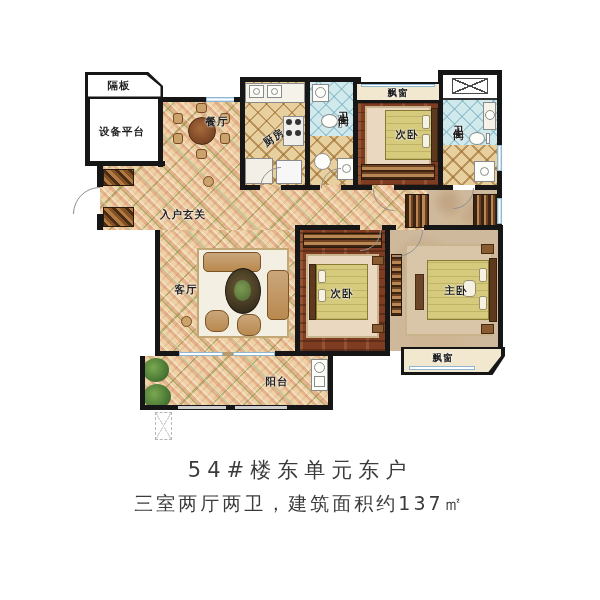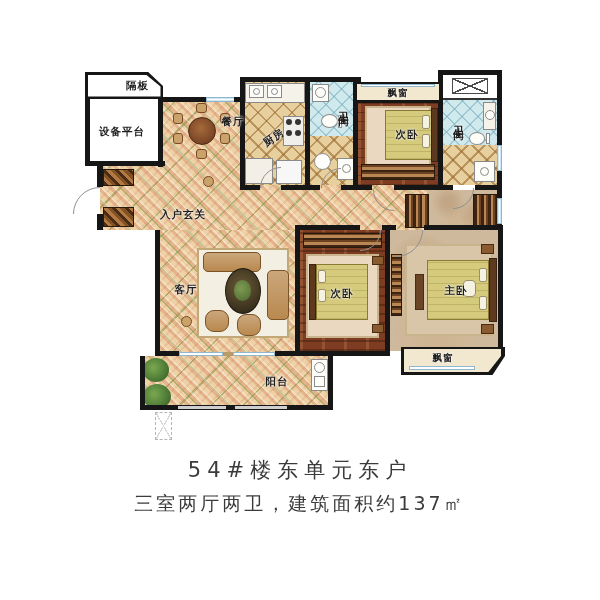--- a/index.html
+++ b/index.html
@@ -73,21 +73,21 @@
   <div class="floor wood" style="left:273px;top:42px;width:80px;height:85px;"></div>
   <div class="floor" style="left:358px;top:17px;width:54px;height:23px;background:#ffffff;"></div>
   <div class="floor bluetile" style="left:358px;top:42px;width:54px;height:45px;"></div>
   <div class="floor lat" style="left:358px;top:87px;width:54px;height:40px;"></div>
   <div class="floor marble" style="left:342px;top:132px;width:71px;height:40px;"></div>
   <div class="floor marble" style="left:305px;top:172px;width:108px;height:121px;"></div>
   <div class="floor wood" style="left:215px;top:172px;width:85px;height:121px;"></div>
 
   <div class="abs" style="left:0;top:14px;width:78px;height:27px;background:#161616;z-index:36;clip-path:polygon(0 0,81% 0,100% 52%,100% 100%,0 100%);"></div>
   <div class="abs" style="left:2.5px;top:16.5px;width:73px;height:22px;background:#ffffff;z-index:37;clip-path:polygon(0 0,80% 0,100% 55%,100% 100%,0 100%);"></div>
-  <div class="lbl" style="left:34px;top:28px;z-index:41;padding-left:37px;">隔板</div>
+  <div class="lbl" style="left:34px;top:28px;z-index:41;">隔板</div>
   <div class="abs" style="left:0;top:39px;width:73px;height:69px;background:#ffffff;border-top:2px solid #161616;box-sizing:border-box;z-index:15;"></div>
   <div class="lbl" style="left:37px;top:74px;">设备平台</div>
 
   <div class="wall" style="left:0;top:41px;width:5px;height:67px;"></div>
   <div class="wall" style="left:0;top:103px;width:80px;height:5px;"></div>
   <div class="wall" style="left:73px;top:39px;width:5px;height:70px;"></div>
   <div class="wall" style="left:73px;top:39px;width:50px;height:5px;"></div>
   <div class="win" style="left:121px;top:39px;width:30px;height:5px;"></div>
   <div class="wall" style="left:149px;top:39px;width:8px;height:5px;"></div>
   <div class="wall" style="left:155px;top:19px;width:5px;height:113px;"></div>
@@ -239,21 +239,21 @@
   <div class="wrd-d furn" style="left:18px;top:111px;width:31px;height:17px;"></div>
   <div class="wrd-d furn" style="left:18px;top:149px;width:31px;height:20px;"></div>
   <div class="chair" style="left:118px;top:118px;width:11px;height:11px;border-radius:50%;"></div>
 
   <div class="plant" style="left:58px;top:300px;width:26px;height:24px;"></div>
   <div class="plant" style="left:58px;top:326px;width:28px;height:25px;"></div>
   <div class="fix" style="left:226px;top:301px;width:17px;height:32px;"></div>
   <div class="fix circ" style="left:229px;top:304px;width:11px;height:11px;"></div>
   <div class="fix" style="left:229px;top:318px;width:11px;height:11px;"></div>
 
-  <div class="lbl" style="left:148px;top:64px;text-align:right;">餐厅</div>
+  <div class="lbl" style="left:132px;top:64px;text-align:right;">餐厅</div>
   <div class="lbl" style="left:189px;top:80px;transform:translate(-50%,-50%) rotate(-35deg);">厨房</div>
   <div class="lbl v" style="left:259px;top:48px;">卫生间</div>
   <div class="lbl" style="left:322px;top:77px;">次卧</div>
   <div class="lbl v" style="left:374px;top:62px;">卫生间</div>
   <div class="lbl" style="left:98px;top:157px;">入户玄关</div>
   <div class="lbl" style="left:101px;top:232px;">客厅</div>
   <div class="lbl" style="left:257px;top:236px;">次卧</div>
   <div class="lbl" style="left:371px;top:233px;">主卧</div>
   <div class="lbl" style="left:192px;top:324px;">阳台</div>
 

